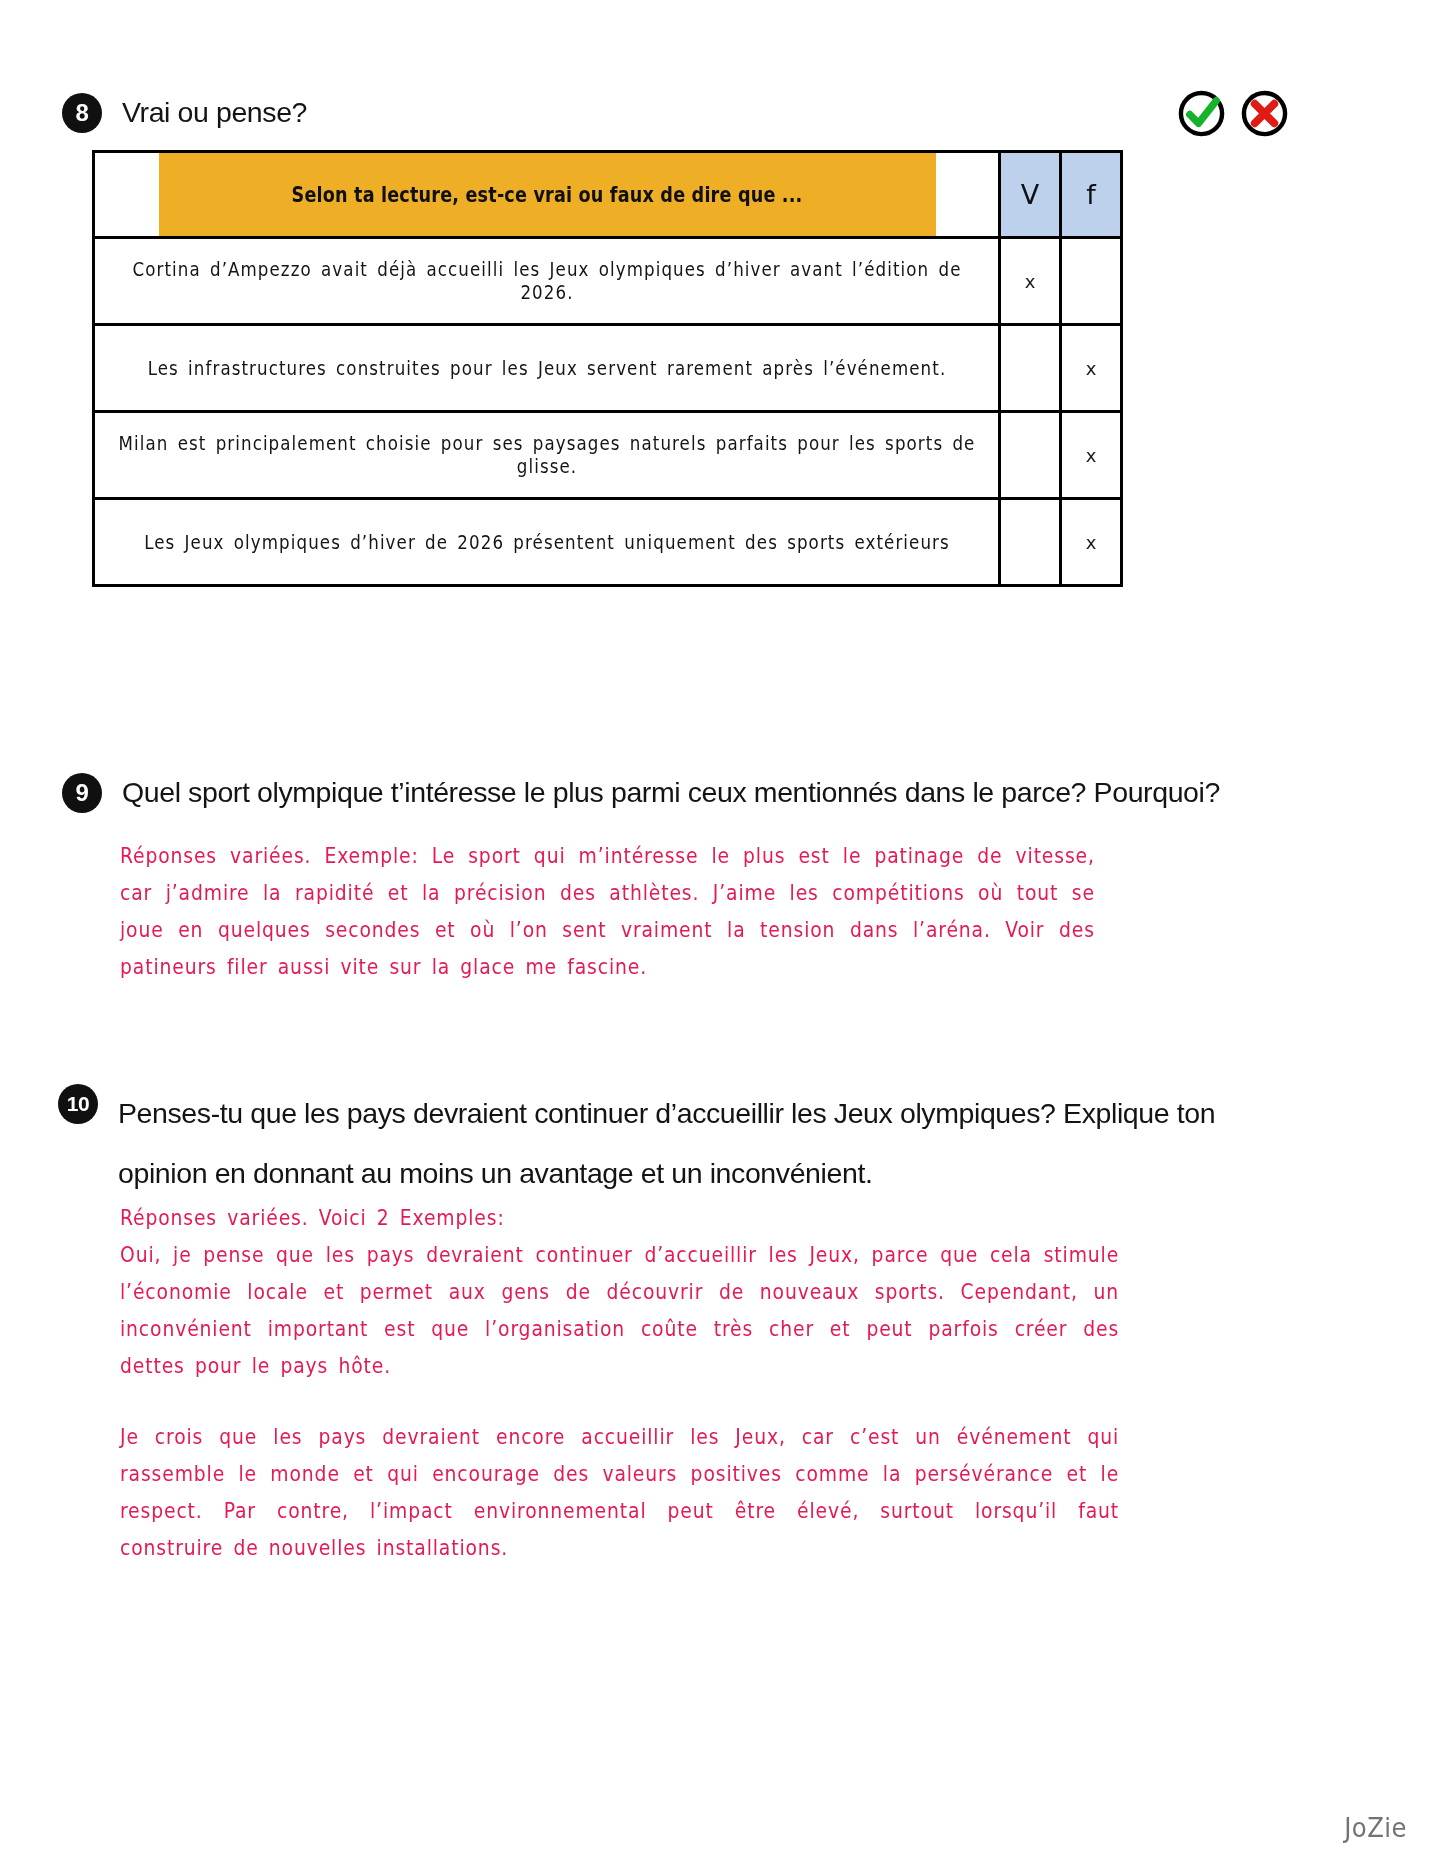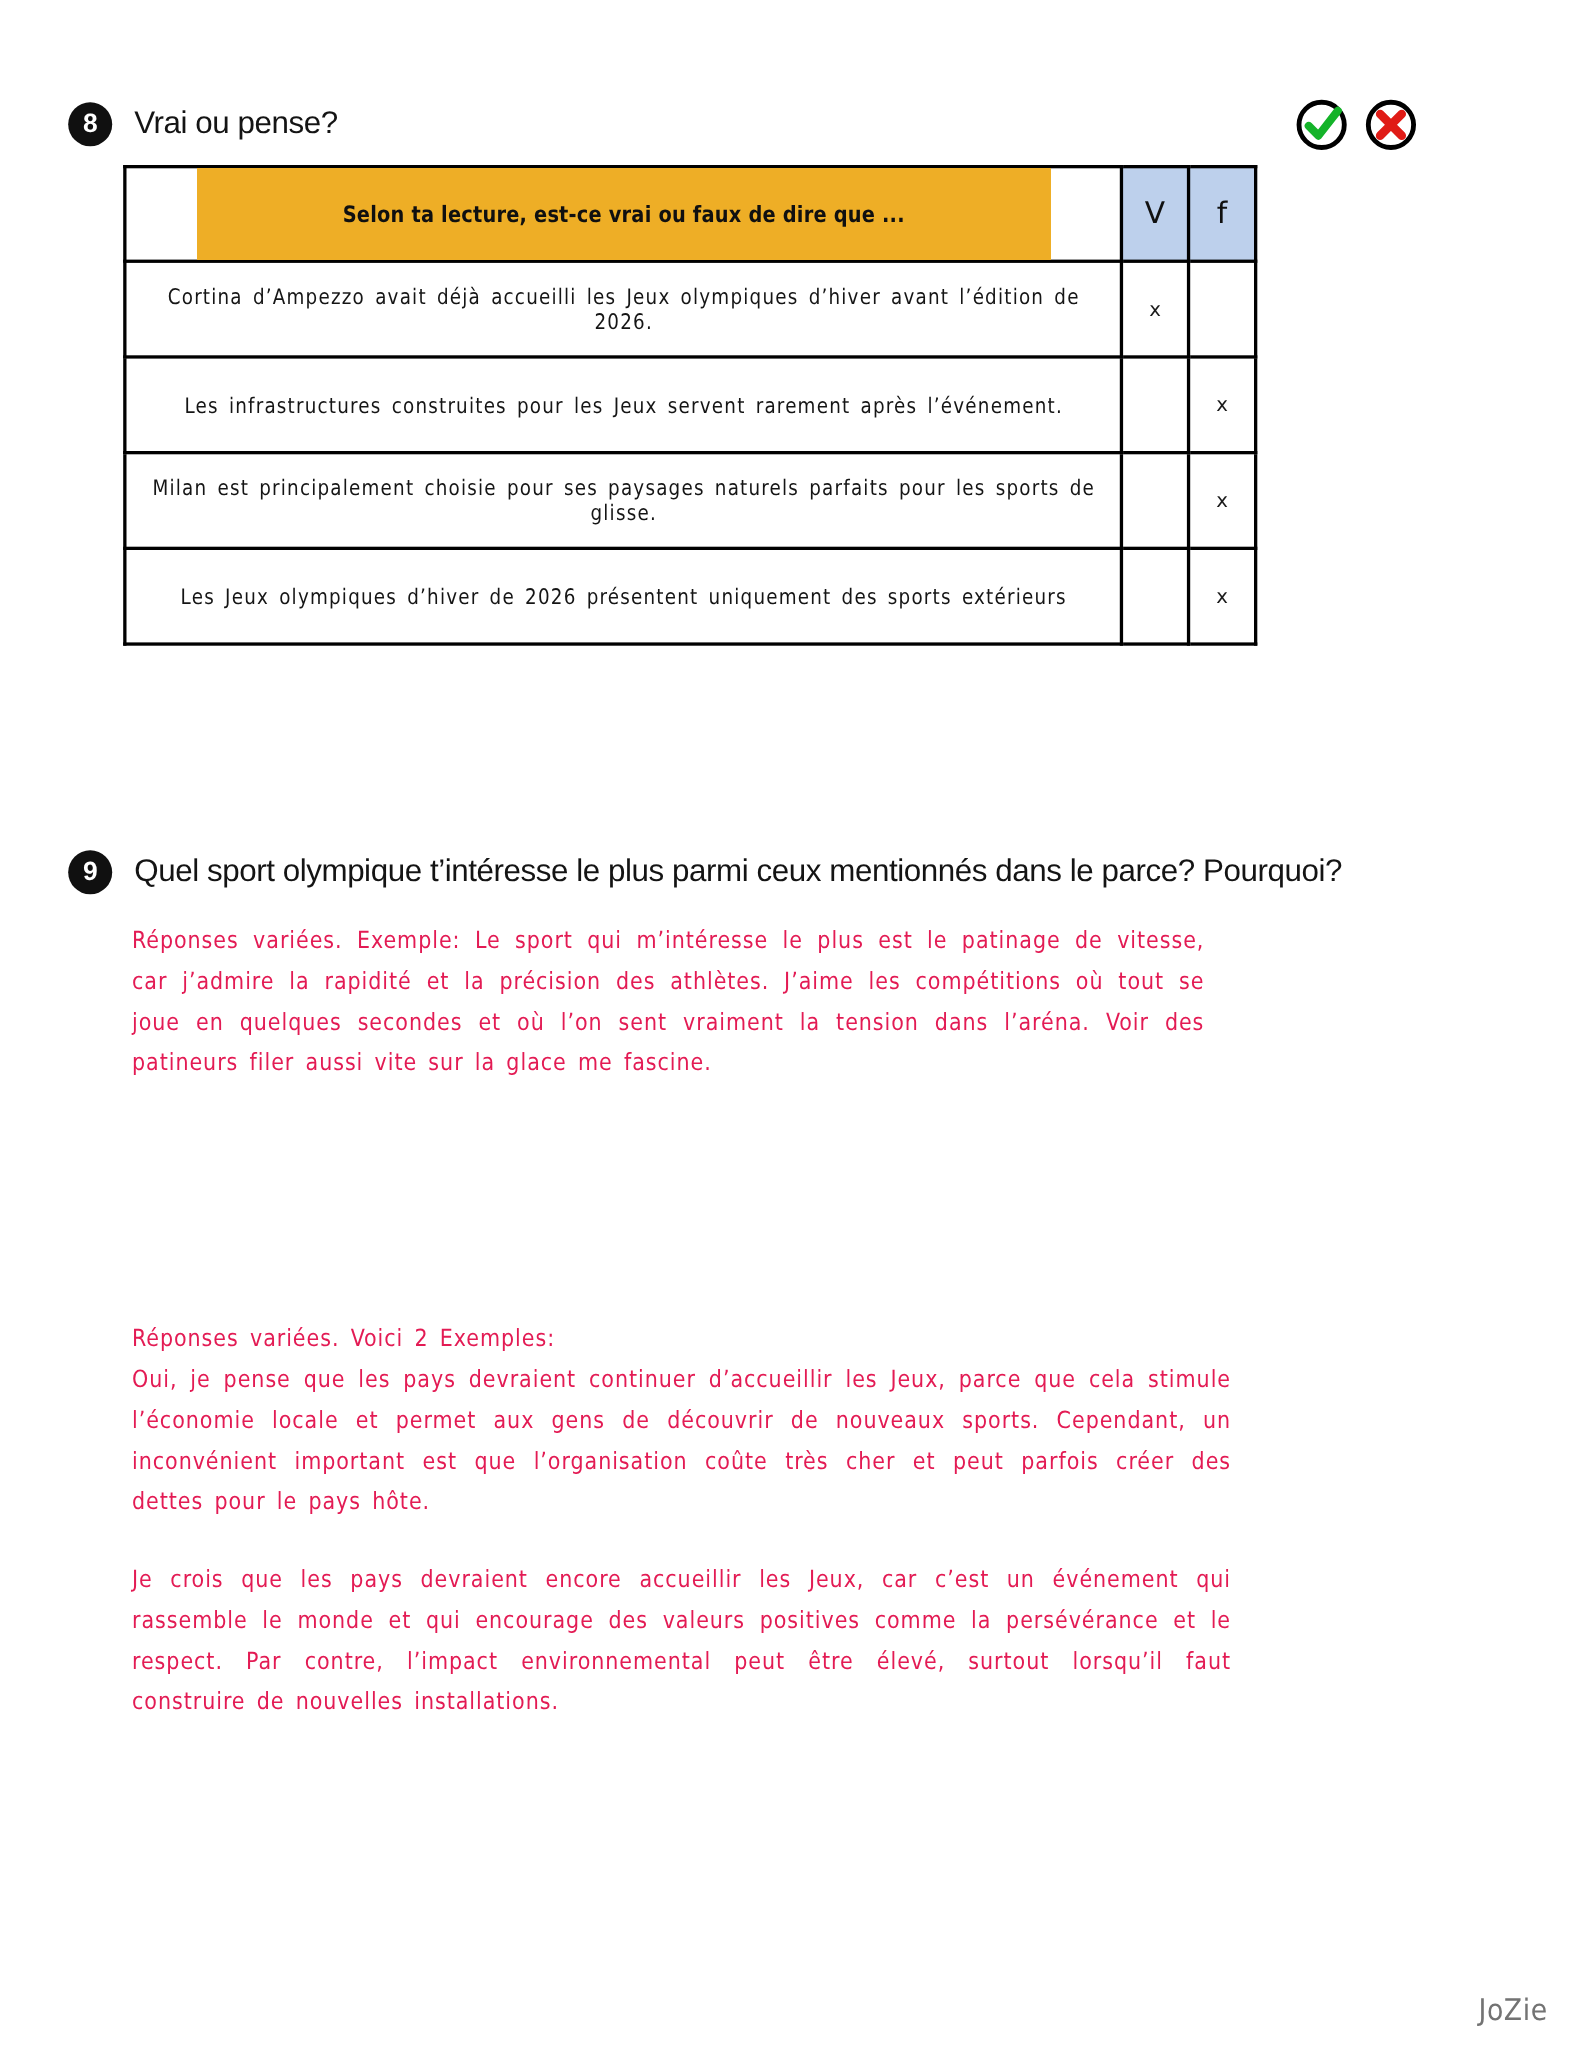--- a/index.html
+++ b/index.html
@@ -77,21 +77,20 @@
   .mark-icon { width: 49px; height: 49px; display: block; }
 
   
   .tf-table {
     position: absolute;
     left: 92px;
     top: 150px;
     width: 1028px;
     border-collapse: collapse;
     table-layout: fixed;
-    margin-left: 20px;
   }
 
   .tf-table td, .tf-table th {
     border: 3px solid #000000;
     padding: 0;
   }
 
   .col-statement { width: 906px; }
   .col-v { width: 61px; }
   .col-f { width: 61px; }
@@ -267,20 +266,24 @@
 
   <div class="q-head" id="q9-head">
     <div class="q-bullet">9</div>
     <div class="q-title">Quel sport olympique t’intéresse le plus parmi ceux mentionnés dans le parce? Pourquoi?</div>
   </div>
 
   <div class="hand" id="q9-answer">
     <p>Réponses variées. Exemple: Le sport qui m’intéresse le plus est le patinage de vitesse, car j’admire la rapidité et la précision des athlètes. J’aime les compétitions où tout se joue en quelques secondes et où l’on sent vraiment la tension dans l’aréna. Voir des patineurs filer aussi vite sur la glace me fascine.</p>
   </div>
 
+  <div class="q-head" id="q10-head">
+    <div class="q-bullet wide">10</div>
+    <div class="q-title">Penses-tu que les pays devraient continuer d’accueillir les Jeux olympiques? Explique ton opinion en donnant au moins un avantage et un inconvénient.</div>
+  </div>
 
   <div class="hand" id="q10-answer">
     <p class="nojustify">Réponses variées. Voici 2 Exemples:</p>
     <p>Oui, je pense que les pays devraient continuer d’accueillir les Jeux, parce que cela stimule l’économie locale et permet aux gens de découvrir de nouveaux sports. Cependant, un inconvénient important est que l’organisation coûte très cher et peut parfois créer des dettes pour le pays hôte.</p>
     <p class="gap-para">Je crois que les pays devraient encore accueillir les Jeux, car c’est un événement qui rassemble le monde et qui encourage des valeurs positives comme la persévérance et le respect. Par contre, l’impact environnemental peut être élevé, surtout lorsqu’il faut construire de nouvelles installations.</p>
   </div>
 
   <div class="footer-sig">JoZie</div>
 
 </div>

